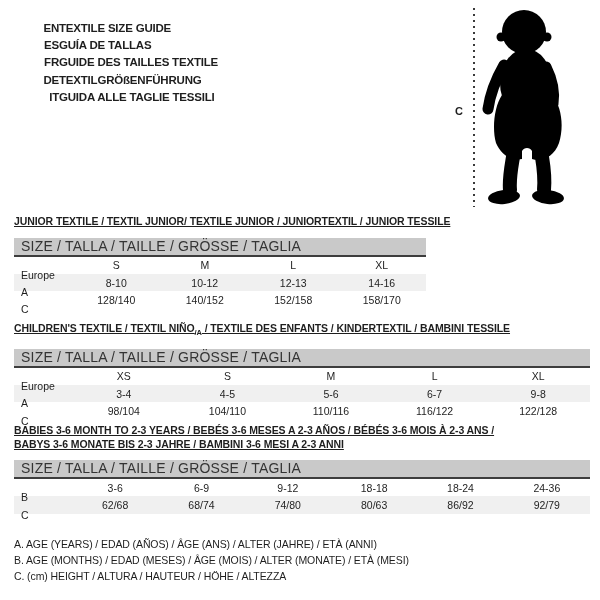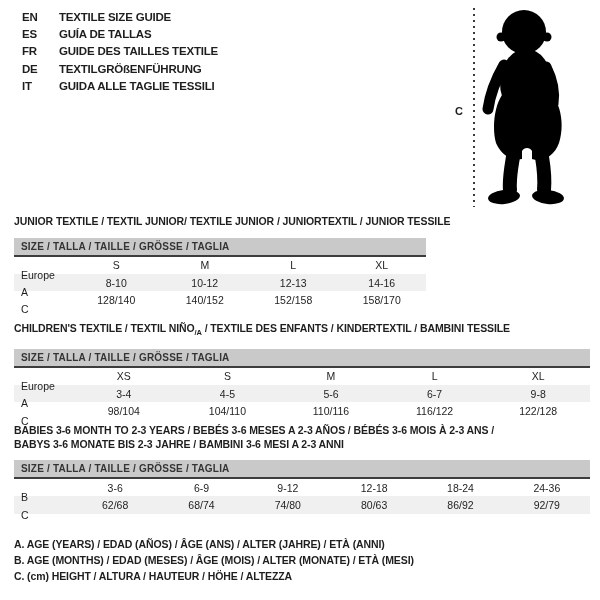--- a/index.html
+++ b/index.html
@@ -4,51 +4,51 @@
 <style>
   html, body { margin:0; padding:0; }
   body {
     width:600px; height:600px; background:#ffffff;
     font-family:"Liberation Sans", sans-serif; color:#1e1e1e;
     -webkit-font-smoothing:antialiased;
   }
   .page { position:relative; width:600px; height:600px; overflow:hidden; background:#fff; }
 
   
-  .lang-list { position:absolute; left:22px; top:9px; }
+  .lang-list { position:absolute; left:22px; top:20px;text-align:right; }
   .lang-row { display:flex; font-weight:bold; font-size:11.5px; line-height:17.2px; letter-spacing:-0.2px; }
   .lang-code { width:37px; flex:0 0 37px; }
 
   
   .measure-line {
     position:absolute; left:473px; top:8px; width:2px; height:199px;
     background-image:repeating-linear-gradient(to bottom, #3a3a3a 0 2.2px, transparent 2.2px 6px);
   }
   .c-label { position:absolute; left:455px; top:105px; font-weight:bold; font-size:11px; }
   .silhouette { position:absolute; left:482px; top:7px; }
 
   
   .sec { position:absolute; left:14px; }
   .sec1 { top:215px; width:412px; }
   .sec2 { top:322px; width:576px; }
   .sec3 { top:424px; width:576px; }
-  .tbl-title { font-weight:bold; font-size:10.5px; line-height:13.5px; letter-spacing:-0.1px; white-space:nowrap; }
+  .tbl-title { font-weight:bold; font-size:10.5px; line-height:13.5px; letter-spacing:-0.1px; white-space:nowrap;text-decoration:underline; }
   .tbl-title sub { font-size:7.5px; }
   .size-bar {
     margin-top:9px; background:#c9c9c9; border-bottom:2px solid #3d3d3d;
     height:17px; line-height:17px; padding-left:7px;
-    font-size:10px; color:#343434; letter-spacing:0.2px;font-weight:bold;
+    font-size:14px; color:#343434; letter-spacing:0.2px;
   }
   .trow { display:flex; align-items:center; height:17.4px; font-size:10.5px; }
   .trow.alt { background:#f0f0f0; }
   .tlabel { flex:0 0 51px; width:51px; padding-left:7px;margin-top:19px; }
   .tcell { flex:1; text-align:center; }
 
   
-  .footnotes { position:absolute; left:14px; top:536px; font-weight:bold; font-size:10.5px; line-height:16.2px; letter-spacing:-0.1px; }
+  .footnotes { position:absolute; left:14px; top:536px; font-weight:normal; font-size:10.5px; line-height:16.2px; letter-spacing:-0.1px; }
 </style>
 </head>
 <body>
 
 <div class="page">
 
   <div class="lang-list">
     <div class="lang-row">
       <span class="lang-code">EN</span>
       <span class="lang-label">TEXTILE SIZE GUIDE</span>
@@ -146,21 +146,21 @@
     <div class="tbl-title">
       <div>BABIES 3-6 MONTH TO 2-3 YEARS / BEBÉS 3-6 MESES A 2-3 AÑOS / BÉBÉS 3-6 MOIS À 2-3 ANS /</div>
       <div>BABYS 3-6 MONATE BIS 2-3 JAHRE / BAMBINI 3-6 MESI A 2-3 ANNI</div>
     </div>
     <div class="size-bar">SIZE / TALLA / TAILLE / GRÖSSE / TAGLIA</div>
     <div class="trow">
       <span class="tlabel">B</span>
       <span class="tcell">3-6</span>
       <span class="tcell">6-9</span>
       <span class="tcell">9-12</span>
-      <span class="tcell">12-18</span>
+      <span class="tcell">18-18</span>
       <span class="tcell">18-24</span>
       <span class="tcell">24-36</span>
     </div>
     <div class="trow alt">
       <span class="tlabel">C</span>
       <span class="tcell">62/68</span>
       <span class="tcell">68/74</span>
       <span class="tcell">74/80</span>
       <span class="tcell">80/63</span>
       <span class="tcell">86/92</span>

